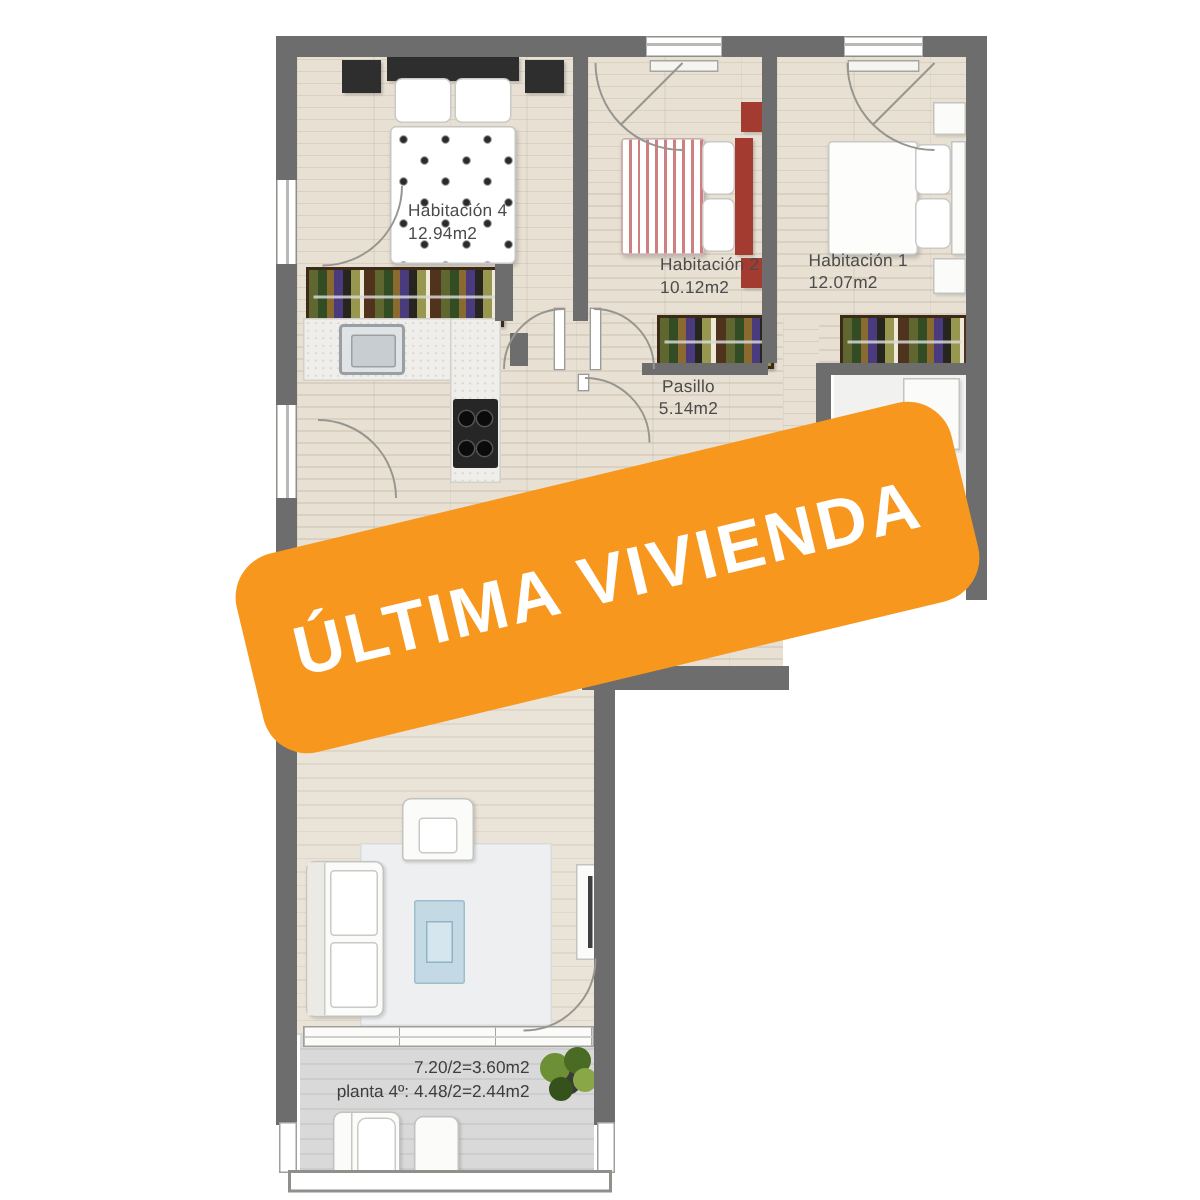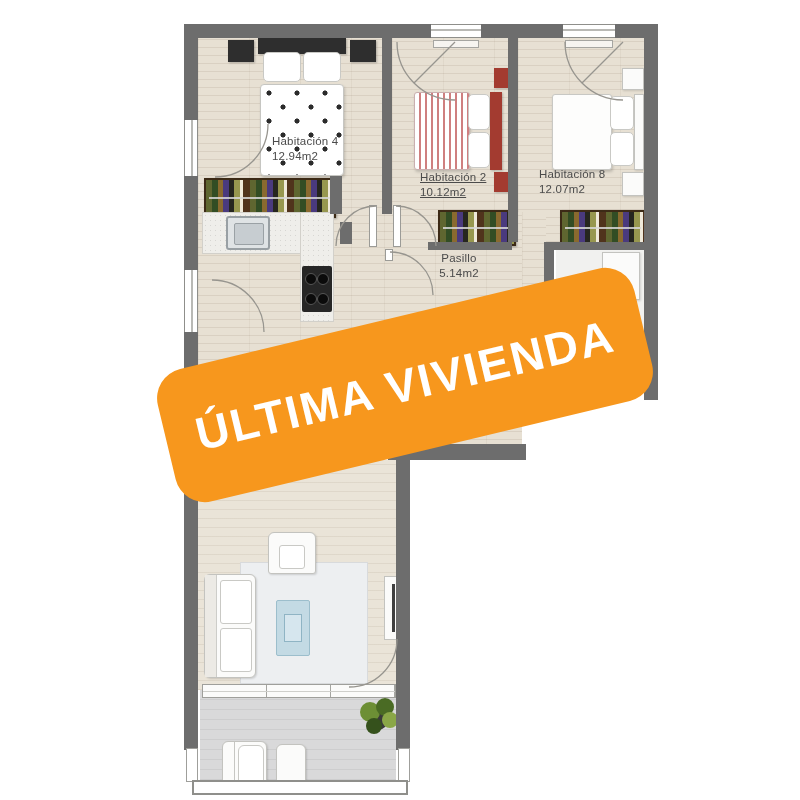--- a/index.html
+++ b/index.html
@@ -228,31 +228,35 @@
       <path d="M 565 42 A 58 58 0 0 0 623 100"></path>
       <path d="M 623 42 L 582 83"></path>
       <path d="M 349 687 A 48 48 0 0 0 397 639"></path>
     </g>
   </svg>
 
   <div class="room-label" style="left:272px; top:134px;">
     <span>Habitación 4</span>
     <span>12.94m2</span>
   </div>
-  <div class="room-label" style="left:420px; top:170px;text-decoration:underline;">
+  <div class="room-label" style="left:440px; top:170px;">
     <span>Habitación 2</span>
     <span>10.12m2</span>
   </div>
   <div class="room-label" style="left:539px; top:167px;">
-    <span>Habitación 8</span>
+    <span>Habitación 1</span>
     <span>12.07m2</span>
   </div>
   <div class="room-label center" style="left:434px; top:251px; width:50px;">
     <span>Pasillo</span>
     <span>5.14m2</span>
   </div>
 
+  <div class="terrace-note" style="left:203px; top:704px; width:150px;">
+    <span>7.20/2=3.60m2</span>
+    <span>planta 4º: 4.48/2=2.44m2</span>
+  </div>
 
   <div class="banner">
     <span>ÚLTIMA VIVIENDA</span>
   </div>
 
 </div>
 
 </body></html>

